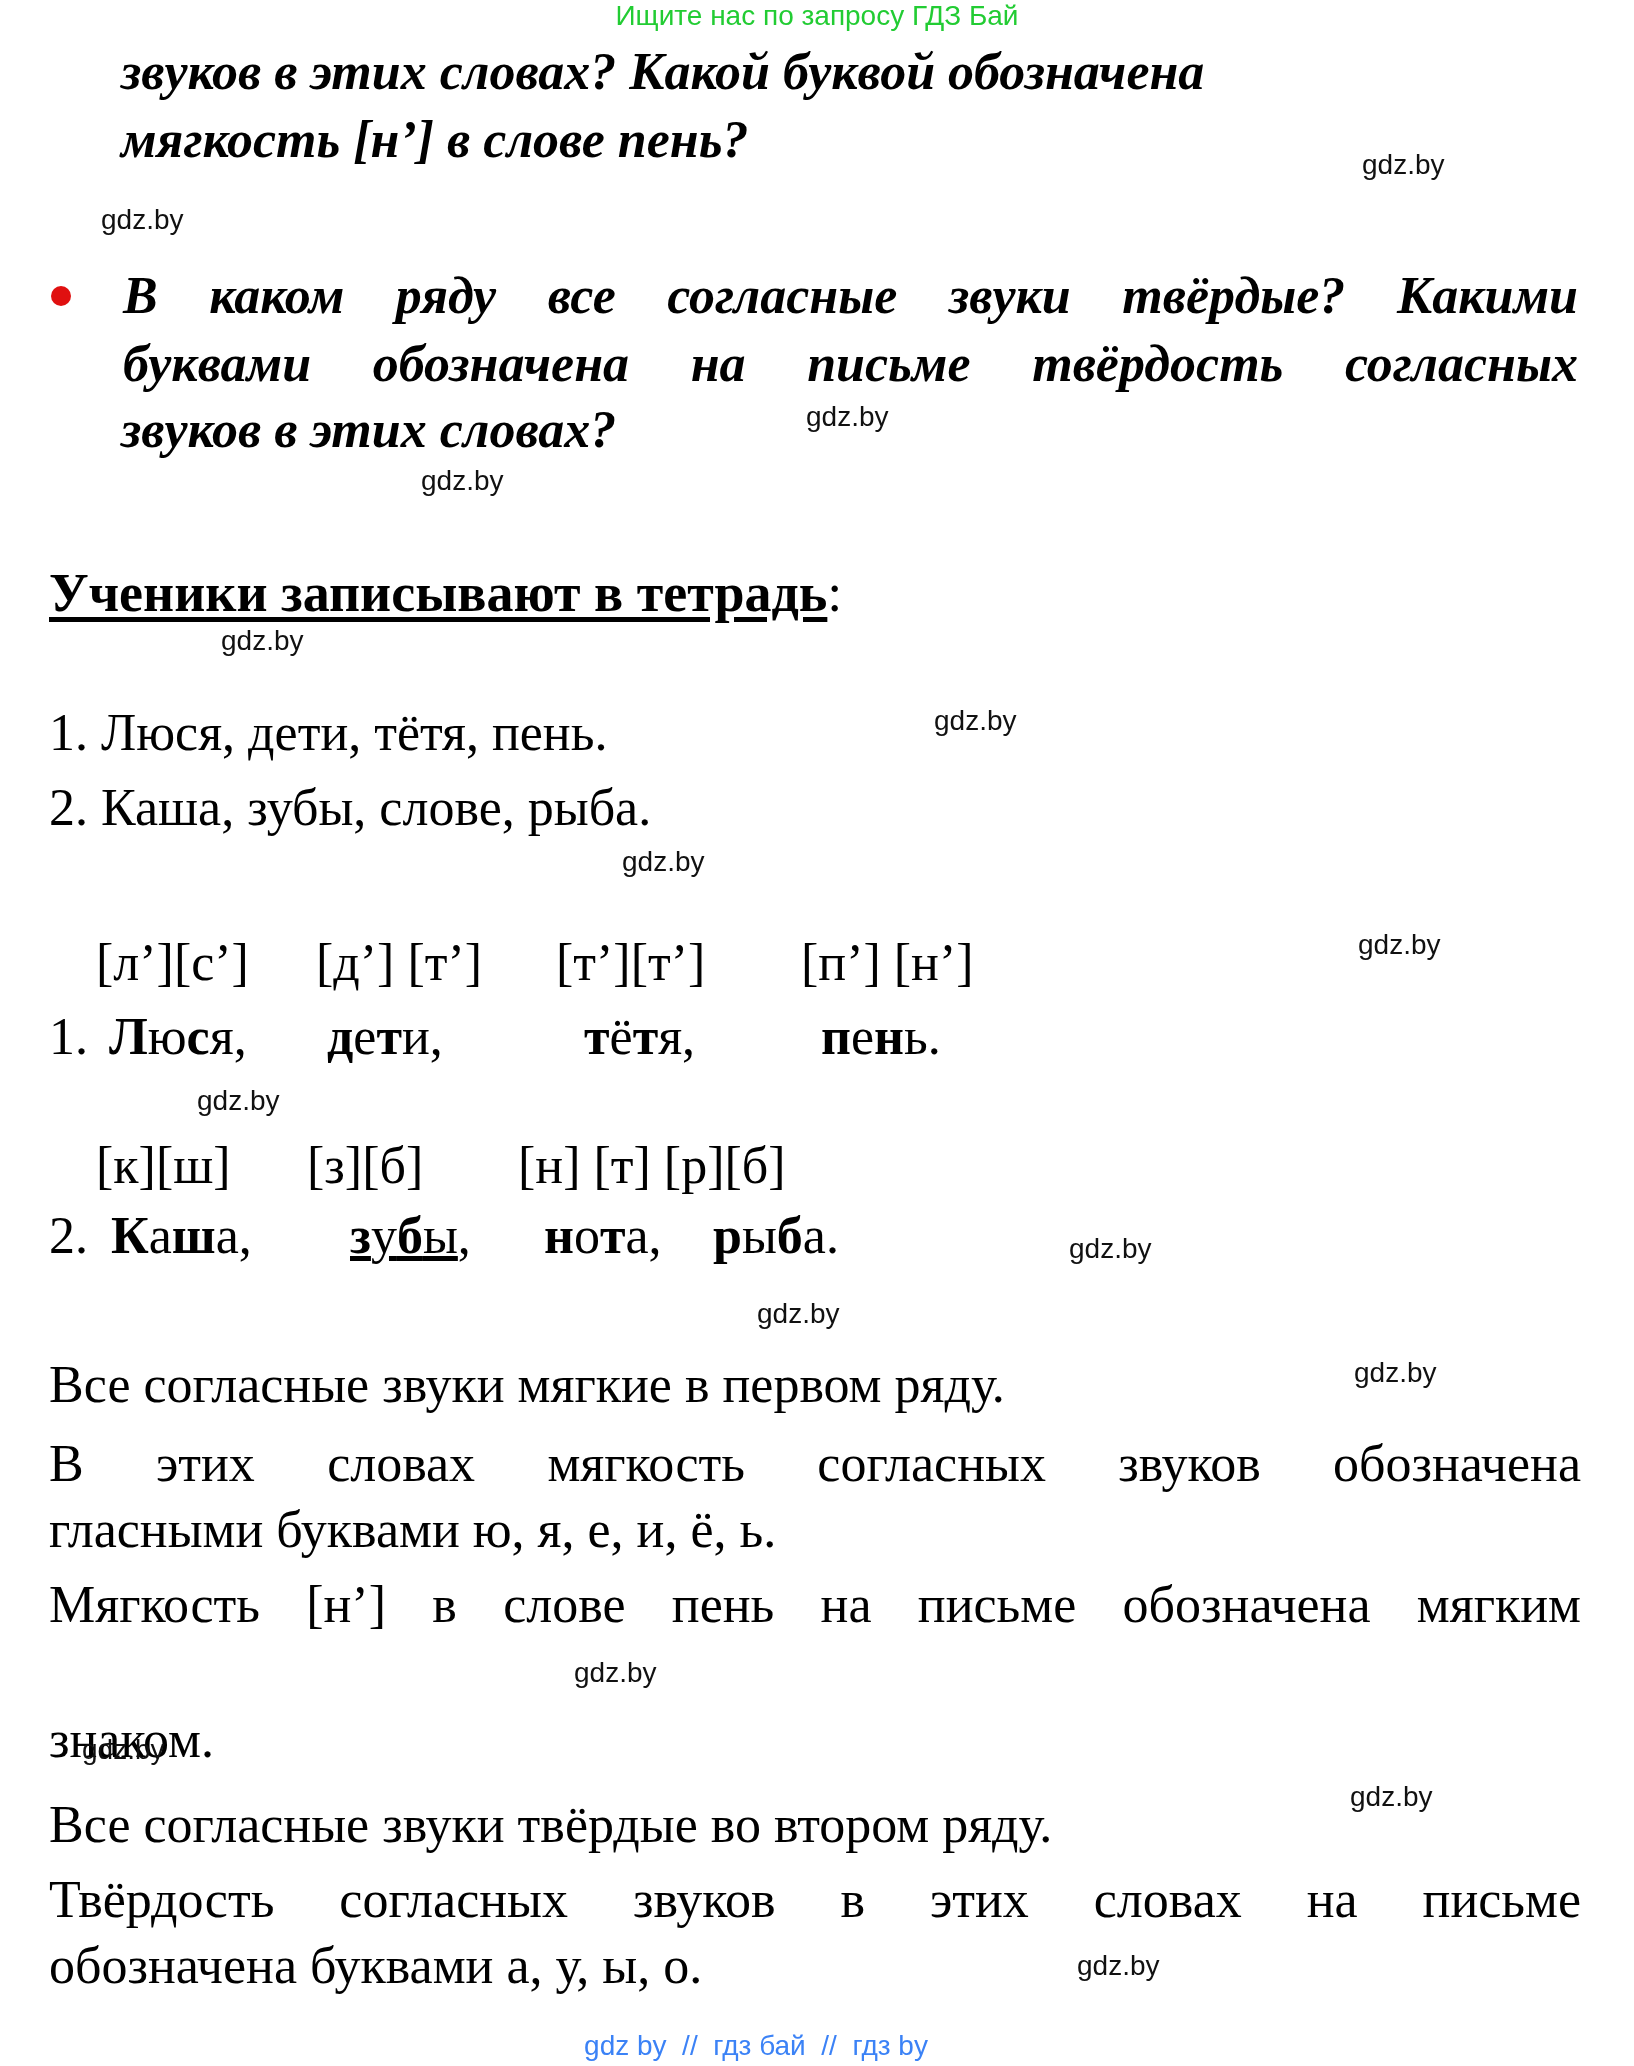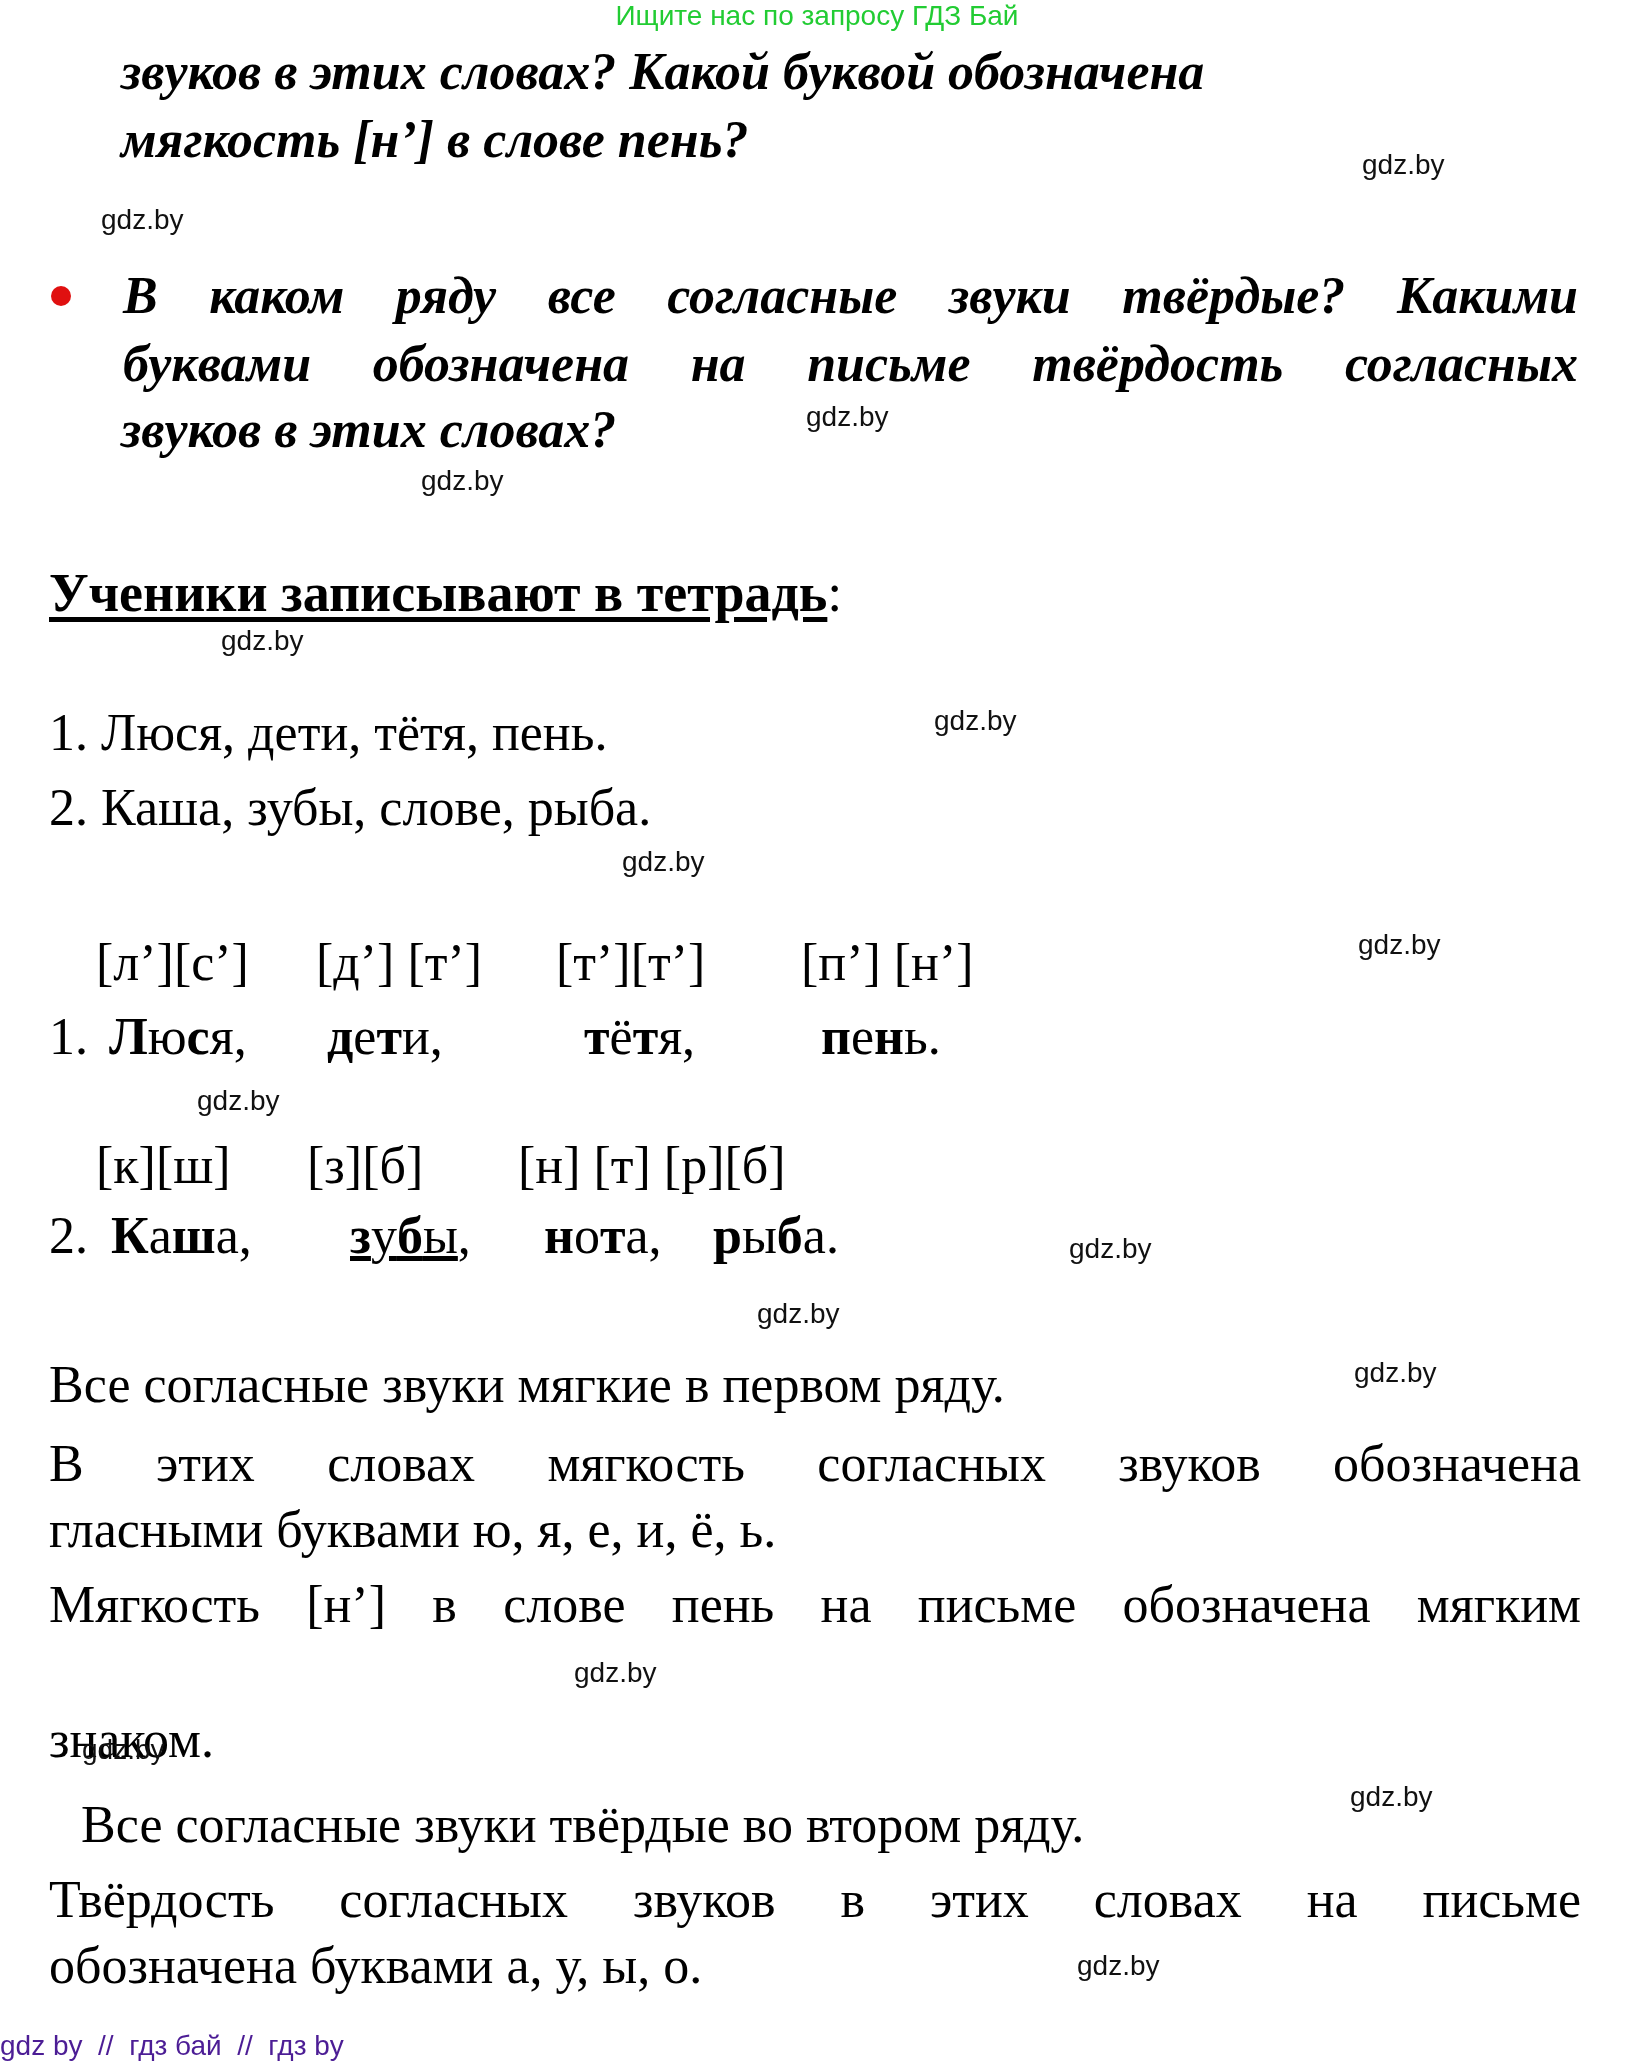--- a/index.html
+++ b/index.html
@@ -10,21 +10,21 @@
   .q { font-weight:bold; font-style:italic; font-size:52px; line-height:60px; }
   .q-just { width:1455px; text-align:justify; text-align-last:justify; }
   .bullet { width:20px; height:20px; border-radius:50%; background:#e01010; }
   .heading { font-weight:bold; font-size:54px; line-height:62px; }
   .heading u { text-decoration:underline; text-decoration-thickness:5px; text-underline-offset:6px; }
   .heading .colon { font-weight:normal; }
   .body { font-size:52px; line-height:60px; }
   .just { width:1532px; text-align:justify; text-align-last:justify; }
   .b { font-weight:bold; }
   .tr { font-size:52px; line-height:60px; }
-  .footer { top:2028px; left:0; width:1512px; text-align:left; font-family:"Liberation Sans", sans-serif; font-size:28px; line-height:36px; color:#4c1d95; white-space:pre; }
+  .footer { top:2028px; left:0; width:1512px; text-align:center; font-family:"Liberation Sans", sans-serif; font-size:28px; line-height:36px; color:#3b82f6; white-space:pre; }
 </style>
 </head>
 <body>
 
 <div class="abs banner">Ищите нас по запросу ГДЗ Бай</div>
 
 <div class="abs q" style="top:42px; left:121px;">звуков в этих словах? Какой буквой обозначена</div>
 <div class="abs q" style="top:110px; left:121px;">мягкость [н’] в слове пень?</div>
 
 <div class="abs bullet" style="top:286px; left:51px;"></div>
@@ -57,21 +57,21 @@
 <div class="abs body" style="top:1206px; left:350px;text-decoration:underline;"><span class="b">з</span><span>у</span><span class="b">б</span><span>ы</span><span>,</span></div>
 <div class="abs body" style="top:1206px; left:544px;"><span class="b">н</span><span>о</span><span class="b">т</span><span>а</span><span>,</span></div>
 <div class="abs body" style="top:1206px; left:713px;"><span class="b">р</span><span>ы</span><span class="b">б</span><span>а</span><span>.</span></div>
 
 <div class="abs body" style="top:1355px; left:49px;">Все согласные звуки мягкие в первом ряду.</div>
 <div class="abs body just" style="top:1434px; left:49px;">В этих словах мягкость согласных звуков обозначена</div>
 <div class="abs body" style="top:1500px; left:49px;">гласными буквами ю, я, е, и, ё, ь.</div>
 <div class="abs body just" style="top:1575px; left:49px;">Мягкость [н’] в слове пень на письме обозначена мягким</div>
 <div class="abs body" style="top:1710px; left:49px;">знаком.</div>
 
-<div class="abs body" style="top:1795px; left:49px;margin-left:32px;">Все согласные звуки твёрдые во втором ряду.</div>
+<div class="abs body" style="top:1795px; left:49px;">Все согласные звуки твёрдые во втором ряду.</div>
 <div class="abs body just" style="top:1870px; left:49px;">Твёрдость согласных звуков в этих словах на письме</div>
 <div class="abs body" style="top:1936px; left:49px;">обозначена буквами а, у, ы, о.</div>
 
 <div class="abs wm" style="top:149px; left:1362px;">gdz.by</div>
 <div class="abs wm" style="top:204px; left:101px;">gdz.by</div>
 <div class="abs wm" style="top:401px; left:806px;">gdz.by</div>
 <div class="abs wm" style="top:465px; left:421px;">gdz.by</div>
 <div class="abs wm" style="top:625px; left:221px;">gdz.by</div>
 <div class="abs wm" style="top:705px; left:934px;">gdz.by</div>
 <div class="abs wm" style="top:846px; left:622px;">gdz.by</div>

